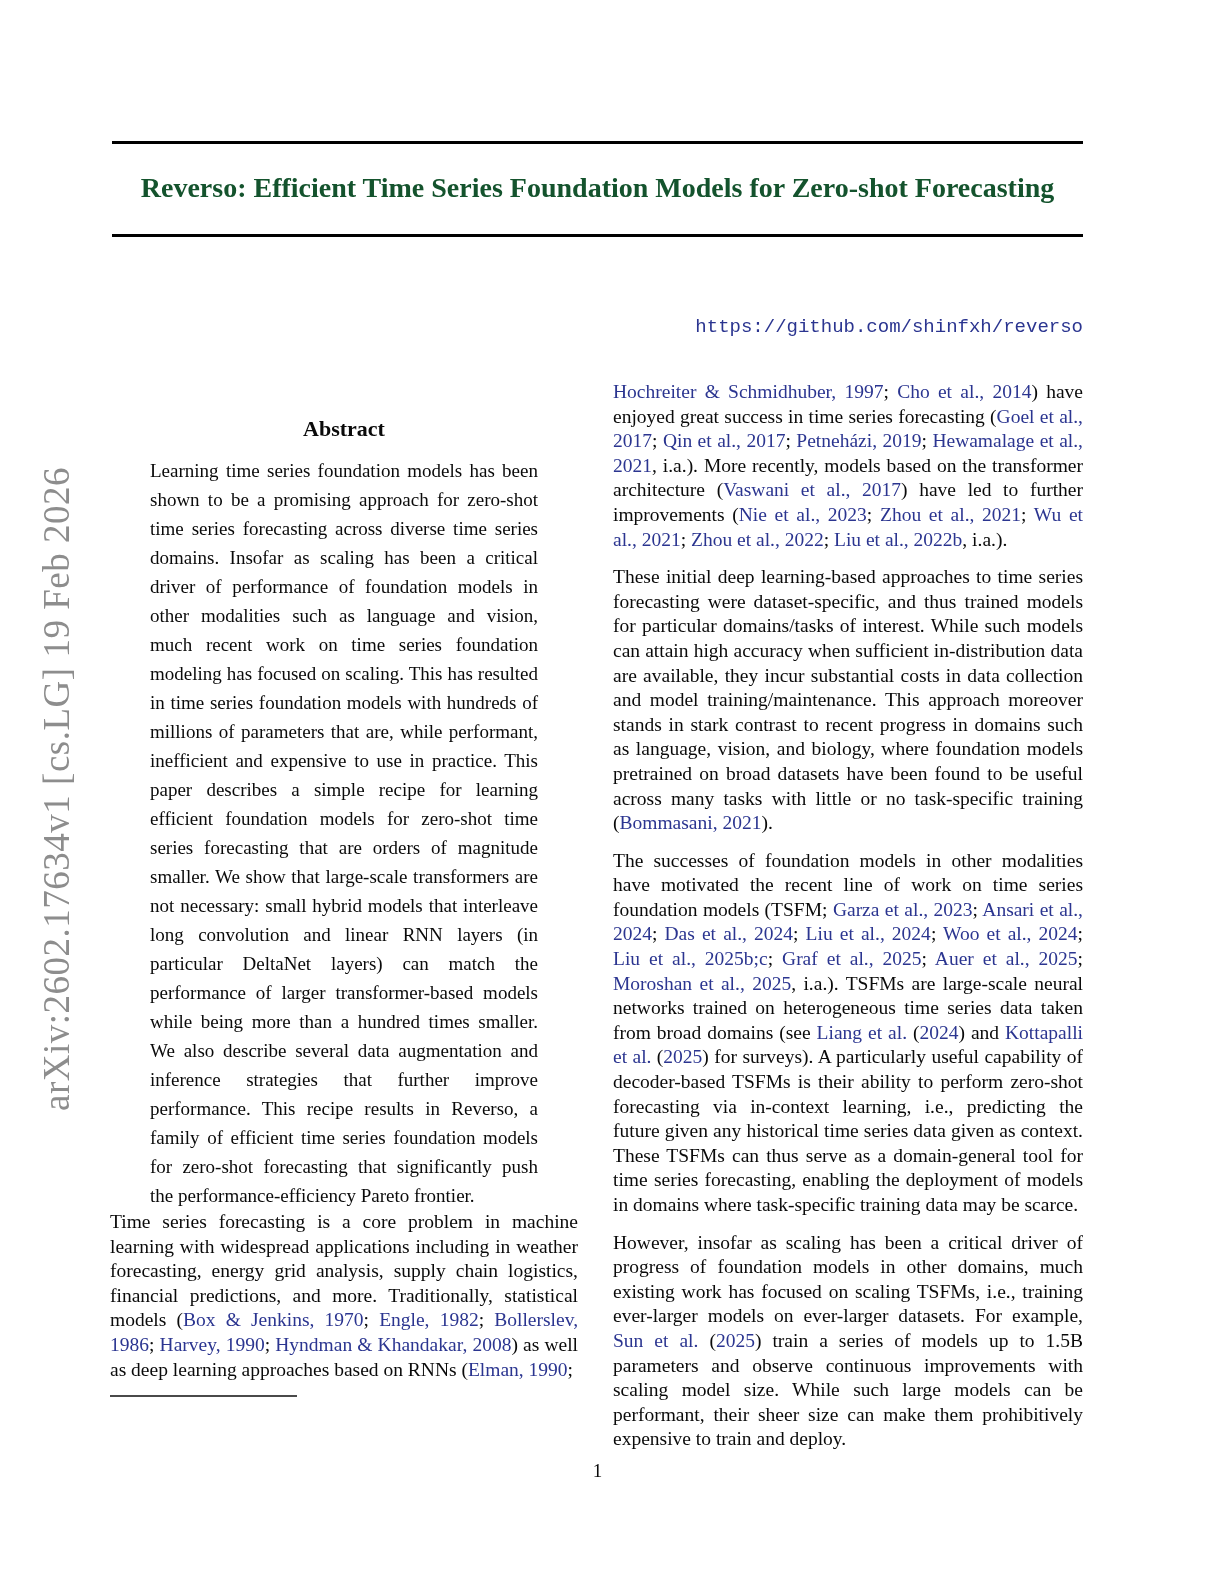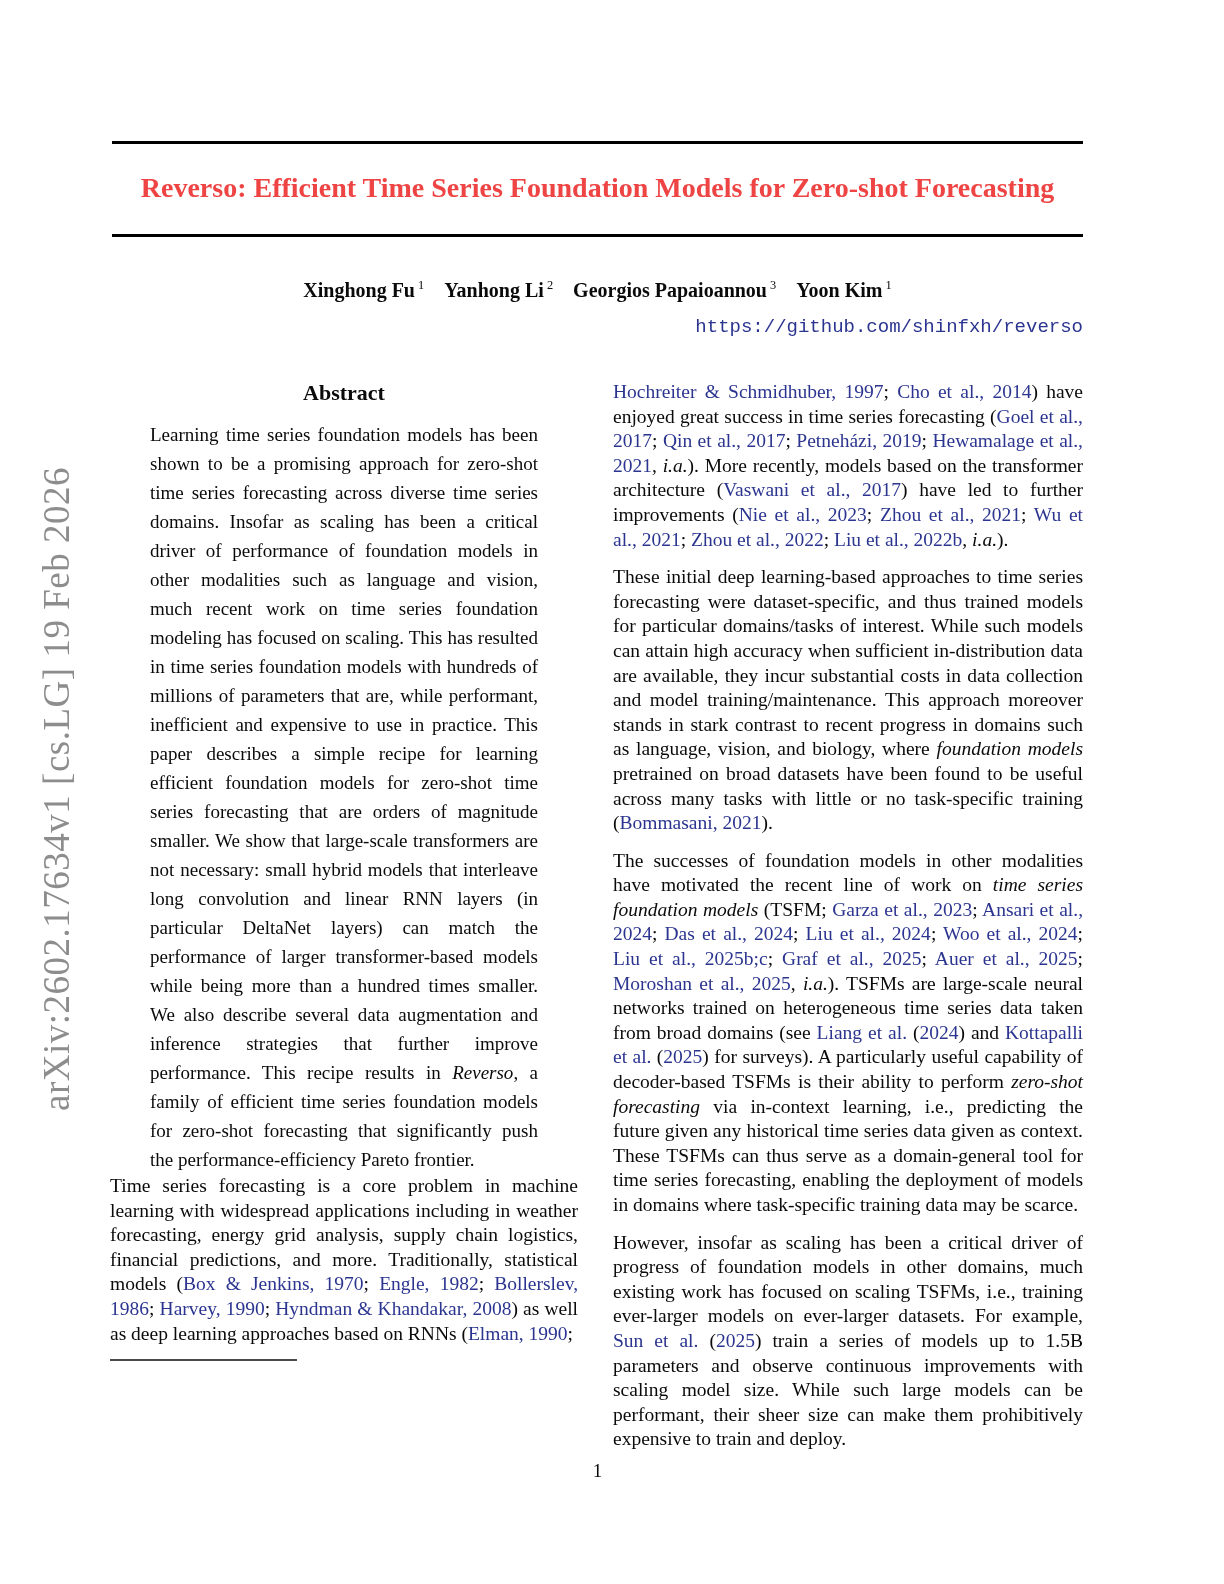--- a/index.html
+++ b/index.html
@@ -28,35 +28,35 @@
     letter-spacing:0.5px;
   }
   .rule{
     position:absolute;left:112px;width:971px;height:2.5px;background:#000;
   }
   .rule-top{top:141px;}
   .rule-bottom{top:234px;}
   .title{
     position:absolute;left:112px;top:172px;width:971px;
     margin:0;text-align:center;
-    font-size:28px;font-weight:bold;color:#ef4444;
+    font-size:28px;font-weight:bold;color:#14532d;
   }
   .authors{
     position:absolute;left:112px;top:278px;width:971px;
     text-align:center;font-size:20px;
   }
   .repo-url{
     position:absolute;left:112px;top:316px;width:971px;
     display:block;text-align:right;
     font-family:"Liberation Mono","DejaVu Sans Mono",monospace;
     font-size:19px;color:var(--link);
     text-decoration:none;
   }
   .col{position:absolute;top:378px;}
-  .col-left{left:110px;width:468px;}
+  .col-left{left:110px;width:468px;margin-top:36px;}
   .col-right{left:613px;width:470px;top:380px;}
   .abstract-heading{
     margin:2px 40px 14px 40px;width:388px;
     text-align:center;font-size:22px;font-weight:bold;
   }
   .abstract-body{
     margin:0 40px 0 40px;width:388px;
     text-align:justify;
     font-size:19px;line-height:29px;
   }
@@ -79,38 +79,37 @@
   }
   .preprint{
     margin:20px 0 0 0;font-size:17.5px;font-style:italic;
   }
   .page-number{
     position:absolute;left:112px;top:1460px;width:971px;
     text-align:center;font-size:19px;
   }
   
   .seg-cite{color:var(--link);}
-  .seg-em{font-style:italic;}
+  .seg-em{}
   .seg-b{font-weight:bold;}
   .seg-sup{vertical-align:super;font-size:62%;font-weight:normal;}
 </style>
 </head>
 <body>
 
 <div class="page">
 
   <div class="watermark">arXiv:2602.17634v1  [cs.LG]  19 Feb 2026</div>
 
   <div class="rule rule-top"></div>
 
   <h1 class="title">Reverso: Efficient Time Series Foundation Models for Zero-shot Forecasting</h1>
 
   <div class="rule rule-bottom"></div>
 
-  <div class="authors"><span class="seg-b">Xinghong Fu</span><span class="seg-sup"> 1</span><span>  </span><span class="seg-b">Yanhong Li</span><span class="seg-sup"> 2</span><span>  </span><span class="seg-b">Georgios Papaioannou</span><span class="seg-sup"> 3</span><span>  </span><span class="seg-b">Yoon Kim</span><span class="seg-sup"> 1</span></div>
 
   <a class="repo-url" href="#">https://github.com/shinfxh/reverso</a>
 
   <div class="col col-left">
     <div class="abstract-heading">Abstract</div>
     <p class="abstract-body"><span>Learning time series foundation models has been shown to be a promising approach for zero-shot time series forecasting across diverse time series domains. Insofar as scaling has been a critical driver of performance of foundation models in other modalities such as language and vision, much recent work on time series foundation modeling has focused on scaling. This has resulted in time series foundation models with hundreds of millions of parameters that are, while performant, inefficient and expensive to use in practice. This paper describes a simple recipe for learning efficient foundation models for zero-shot time series forecasting that are orders of magnitude smaller. We show that large-scale transformers are not necessary: small hybrid models that interleave long convolution and linear RNN layers (in particular DeltaNet layers) can match the performance of larger transformer-based models while being more than a hundred times smaller. We also describe several data augmentation and inference strategies that further improve performance. This recipe results in </span><span class="seg-em">Reverso</span><span>, a family of efficient time series foundation models for zero-shot forecasting that significantly push the performance-efficiency Pareto frontier.</span></p>
     <p class="body-par"><span>Time series forecasting is a core problem in machine learning with widespread applications including in weather forecasting, energy grid analysis, supply chain logistics, financial predictions, and more.  Traditionally, statistical models (</span><span class="seg-cite">Box &amp; Jenkins, 1970</span><span>; </span><span class="seg-cite">Engle, 1982</span><span>; </span><span class="seg-cite">Bollerslev, 1986</span><span>; </span><span class="seg-cite">Harvey, 1990</span><span>; </span><span class="seg-cite">Hyndman &amp; Khandakar, 2008</span><span>) as well as deep learning approaches based on RNNs (</span><span class="seg-cite">Elman, 1990</span><span>;</span></p>
     <div class="footnote-rule"></div>
   </div>
 

